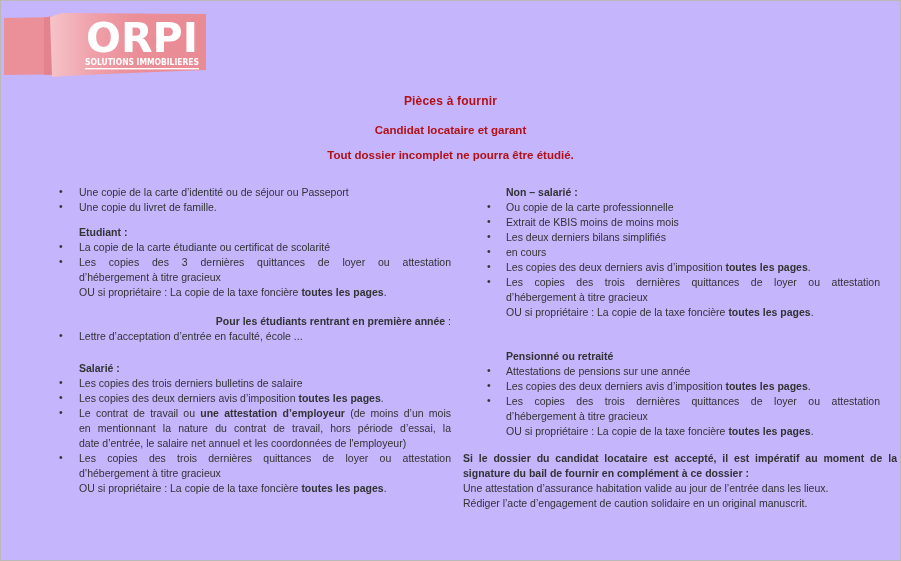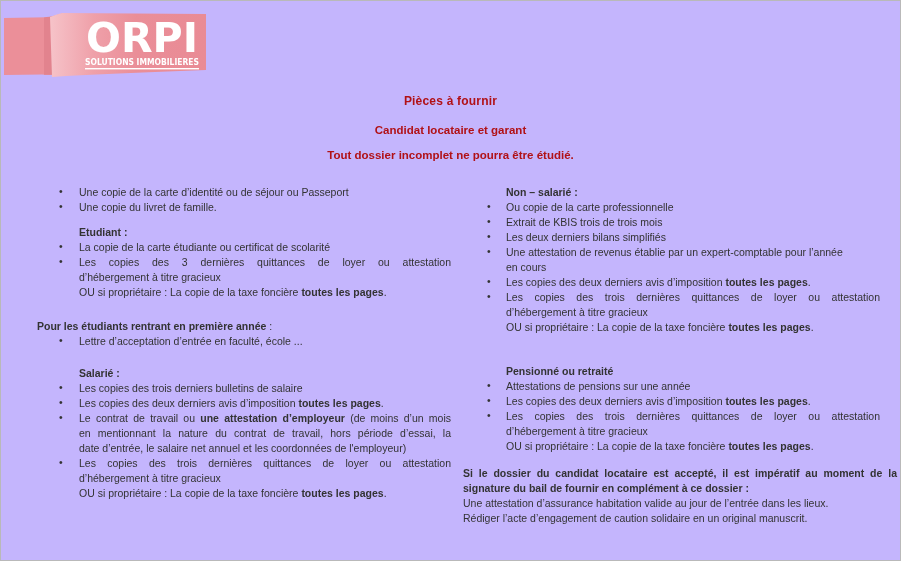--- a/index.html
+++ b/index.html
@@ -89,21 +89,21 @@
           <span class="dot">•</span>
           <div class="tline"><span>La copie de la carte étudiante ou certificat de scolarité</span></div>
         </li>
         <li>
           <span class="dot">•</span>
           <div class="tline stretch"><span>Les copies des 3 dernières quittances de loyer ou attestation</span></div>
           <div class="tline"><span>d’hébergement à titre gracieux</span></div>
           <div class="tline"><span>OU si propriétaire : La copie de la taxe foncière </span><span class="b">toutes les pages</span><span>.</span></div>
         </li>
       </ul>
-      <div class="heading flush" style="margin-top: 19px;"><span class="b">Pour les étudiants rentrant en première année</span><span> :</span></div>
+      <div class="heading flush" style="margin-top: 14px; text-align: right;"><span class="b">Pour les étudiants rentrant en première année</span><span> :</span></div>
       <ul class="blist">
         <li>
           <span class="dot">•</span>
           <div class="tline"><span>Lettre d’acceptation d’entrée en faculté, école ...</span></div>
         </li>
       </ul>
       <div class="heading" style="margin-top: 17px;"><span class="b">Salarié :</span></div>
       <ul class="blist">
         <li>
           <span class="dot">•</span>
@@ -129,29 +129,28 @@
     </div>
   <div class="col col-right">
       <div class="heading"><span class="b">Non – salarié :</span></div>
       <ul class="blist">
         <li>
           <span class="dot">•</span>
           <div class="tline"><span>Ou copie de la carte professionnelle</span></div>
         </li>
         <li>
           <span class="dot">•</span>
-          <div class="tline"><span>Extrait de KBIS trois de trois mois</span></div>
+          <div class="tline"><span>Extrait de KBIS moins de moins mois</span></div>
         </li>
         <li>
           <span class="dot">•</span>
           <div class="tline"><span>Les deux derniers bilans simplifiés</span></div>
         </li>
         <li>
           <span class="dot">•</span>
-          <div class="tline"><span>Une attestation de revenus établie par un expert-comptable pour l’année</span></div>
           <div class="tline"><span>en cours</span></div>
         </li>
         <li>
           <span class="dot">•</span>
           <div class="tline"><span>Les copies des deux derniers avis d’imposition </span><span class="b">toutes les pages</span><span>.</span></div>
         </li>
         <li>
           <span class="dot">•</span>
           <div class="tline stretch"><span>Les copies des trois dernières quittances de loyer ou attestation</span></div>
           <div class="tline"><span>d’hébergement à titre gracieux</span></div>

